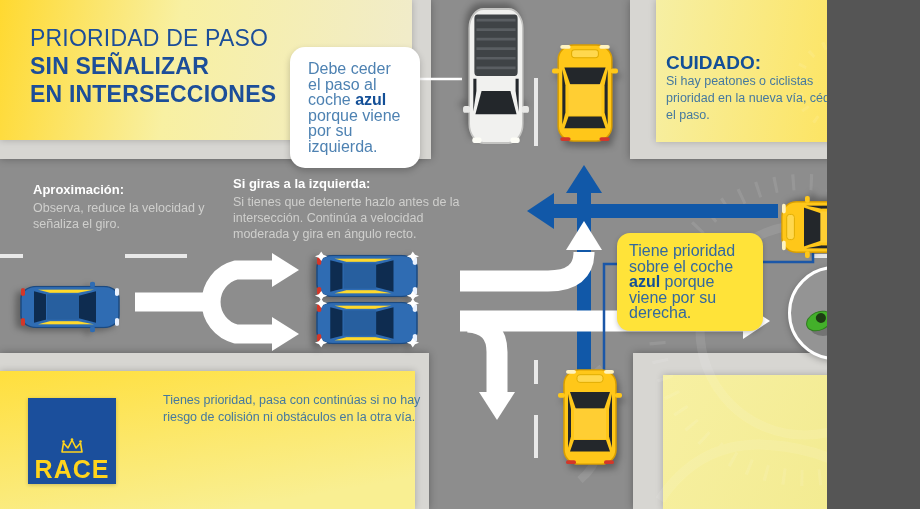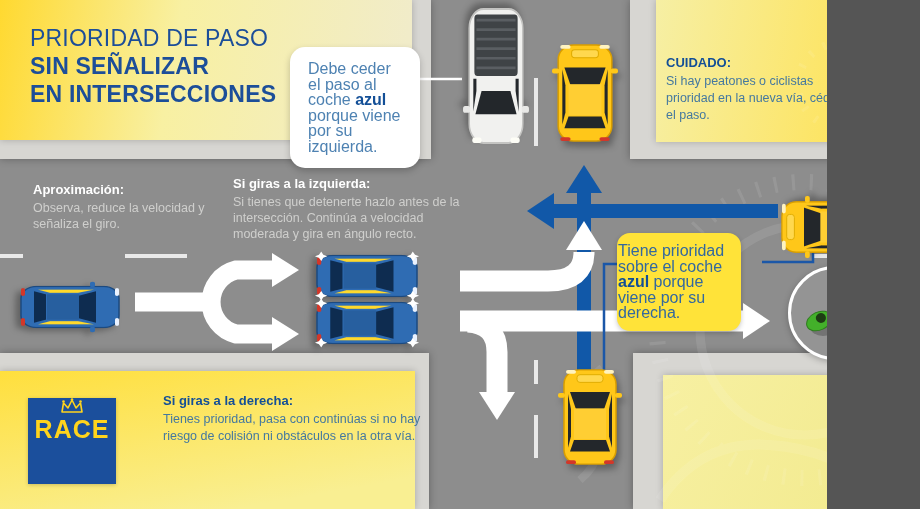--- a/index.html
+++ b/index.html
@@ -18,30 +18,30 @@
     background:linear-gradient(170deg,#ffdf3d 0%,#f9ef92 85%);}
   .panel-br{left:663px;top:375px;width:257px;height:134px;
     background:linear-gradient(120deg,#f7f0a2 0%,#f2ea8d 90%);}
   
   .big-title{position:absolute;left:30px;top:24px;color:#1c4e99;font-size:23px;line-height:28px;letter-spacing:.2px;}
   .big-title .t1{font-weight:400;}
   .big-title .t2{font-weight:700;}
   .road-label{position:absolute;font-size:12.5px;line-height:16px;color:#cfcfcd;}
   .road-label .rl-title{font-weight:700;font-size:13px;color:#ffffff;margin-bottom:2px;}
   .yellow-label{position:absolute;font-size:12.5px;line-height:17px;color:#44789f;}
-  .yellow-label .yl-title{font-weight:700;font-size:13px;color:#134f97;margin-bottom:2px;}
+  .yellow-label .yl-title{font-weight:700;font-size:19px;color:#134f97;margin-bottom:2px;}
   .speech{position:absolute;border-radius:15px;font-size:16px;line-height:15.5px;}
   .speech-white{left:290px;top:47px;width:98px;background:#fff;color:#4e82b2;
     padding:14px 14px 14px 18px;box-shadow:0 3px 7px rgba(0,0,0,.22);}
   .speech-yellow{left:617px;top:233px;width:122px;background:#ffe339;color:#33689f;
-    padding:10px 1px;border-radius:13px;box-shadow:0 2px 5px rgba(0,0,0,.22);}
+    padding:10px 12px;border-radius:13px;box-shadow:0 2px 5px rgba(0,0,0,.22);}
   .speech b{color:#134f97;font-weight:700;}
   
   .race-logo{position:absolute;left:28px;top:398px;width:88px;height:86px;background:#1b4f9c;
-    display:flex;flex-direction:column;align-items:center;justify-content:flex-start;box-shadow:0 1px 4px rgba(0,0,0,.2);}
+    display:flex;flex-direction:column;align-items:center;justify-content:flex-end;box-shadow:0 1px 4px rgba(0,0,0,.2);}
   .race-logo .race-text{color:#ffd41c;font-weight:700;font-size:25px;letter-spacing:1px;margin-top:1px;}
   
   .ped-circle{position:absolute;left:788px;top:266px;width:94px;height:94px;border-radius:50%;
     background:#949494;border:3px solid #ffffff;box-sizing:border-box;box-shadow:0 2px 6px rgba(0,0,0,.25);}
   .car{position:absolute;filter:drop-shadow(3px 5px 3px rgba(0,0,0,.30));}
   svg{display:block;}
 </style>
 </head>
 <body>
 
@@ -278,21 +278,20 @@
   <div class="road-label" style="left:233px;top:176px;width:232px;">
     <div class="rl-title">Si giras a la izquierda:</div>
     <div>Si tienes que detenerte hazlo antes de la intersección. Continúa a velocidad moderada y gira en ángulo recto.</div>
   </div>
 
   <div class="speech speech-yellow">
     <span>Tiene prioridad sobre el coche </span><b>azul</b><span> porque viene por su derecha.</span>
   </div>
 
   <div class="yellow-label" style="left:163px;top:392px;width:258px;">
-    <div class="yl-title">Si giras a la derecha:</div>
     <div>Tienes prioridad, pasa con continúas si no hay riesgo de colisión ni obstáculos en la otra vía.</div>
   </div>
 
 
   <div class="race-logo">
     <svg width="26" height="16" viewBox="0 0 26 16">
       <path d="M3 14 L4.5 5 L9 10 L13 2 L17 10 L21.5 5 L23 14 Z" fill="none" stroke="#ffd41c" stroke-width="1.6" stroke-linejoin="round"></path>
       <circle cx="4.5" cy="3.5" r="1.3" fill="#ffd41c"></circle>
       <circle cx="13" cy="1.5" r="1.3" fill="#ffd41c"></circle>
       <circle cx="21.5" cy="3.5" r="1.3" fill="#ffd41c"></circle>

